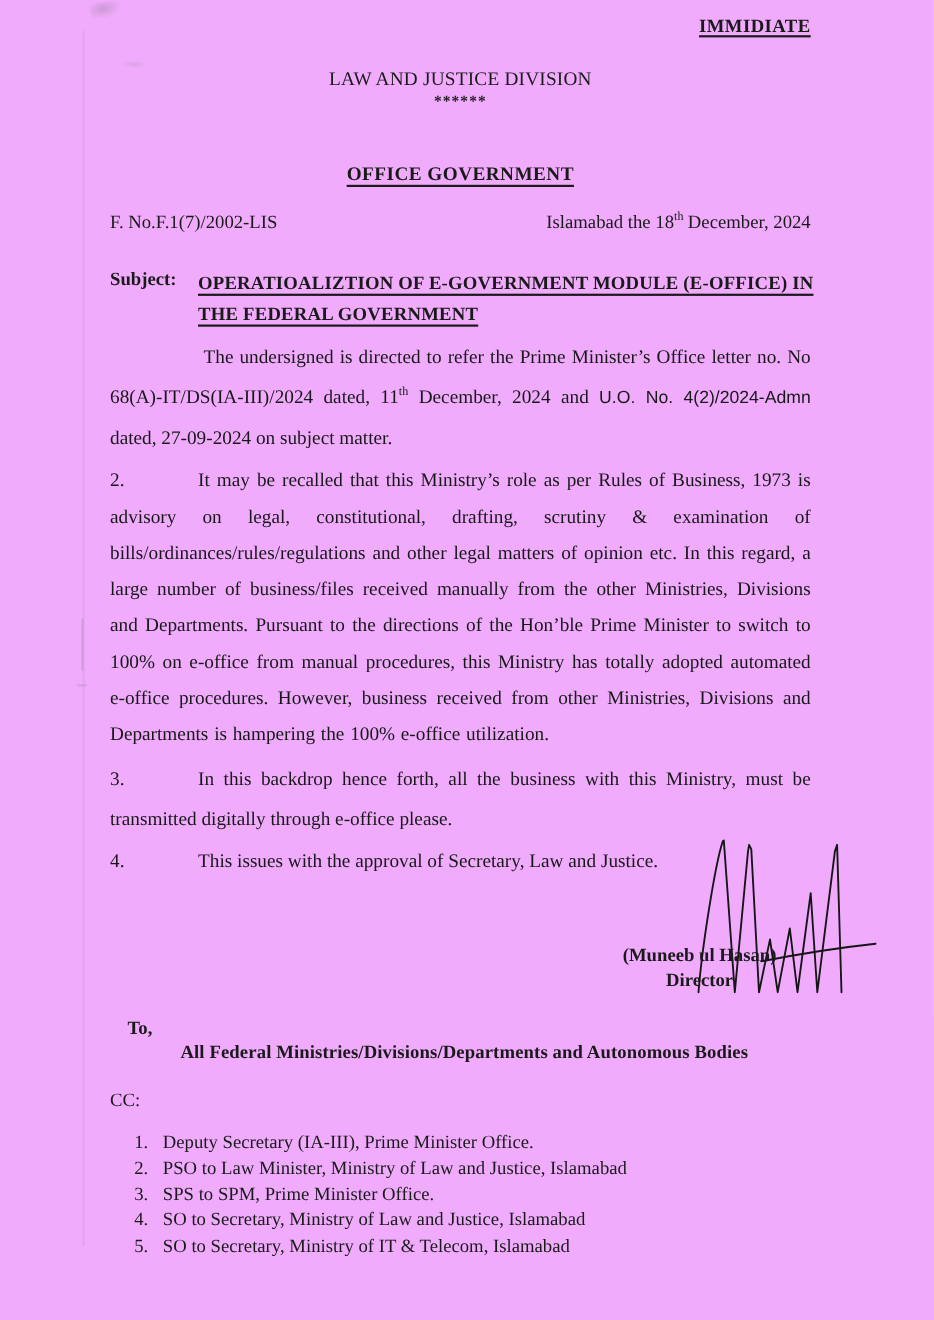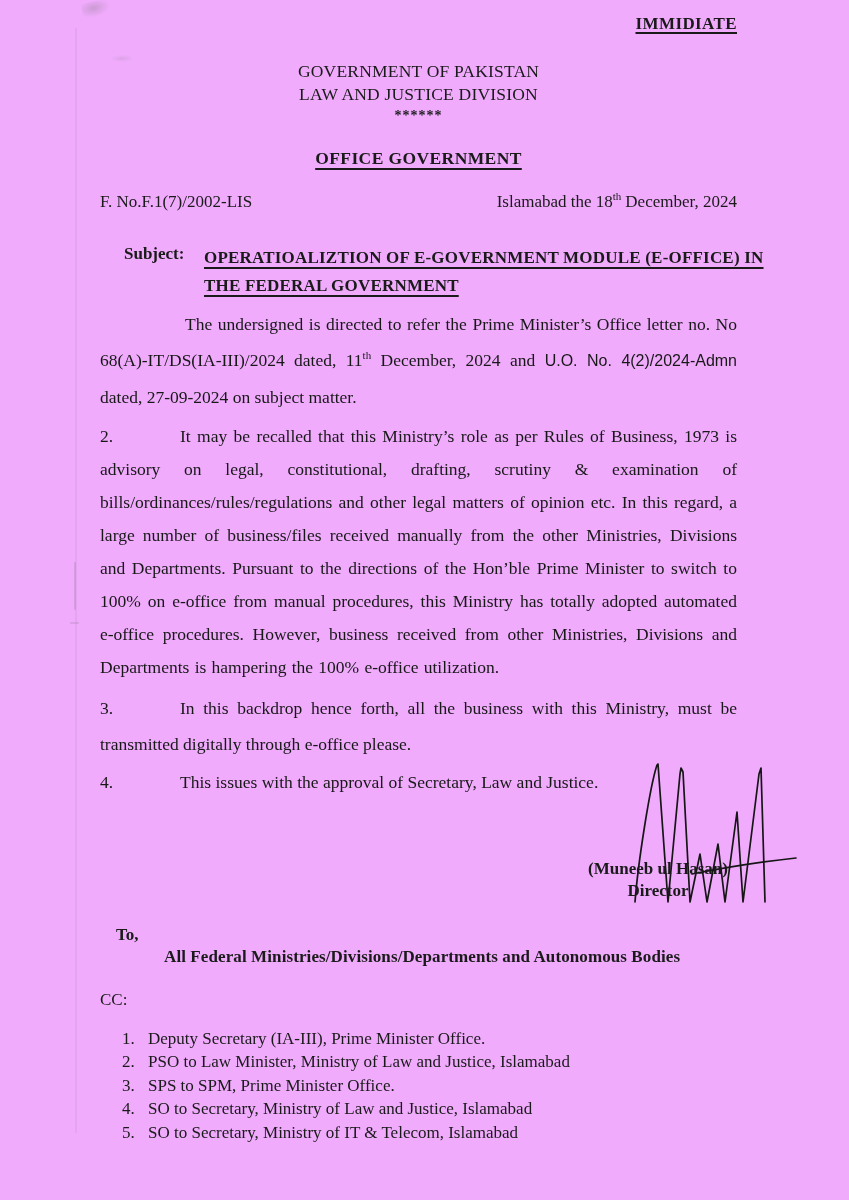--- a/index.html
+++ b/index.html
@@ -47,39 +47,39 @@
   .org .stars { font-size: 14px; font-weight: 700; letter-spacing: 1px; line-height: 16px; margin-top: 2px; }
 
   .doc-title { top: 148px; text-align: center; font-size: 17.5px; font-weight: 600; letter-spacing: 0.4px; }
   .doc-title .ul { text-decoration: underline; text-decoration-thickness: 1.8px; text-underline-offset: 4px; }
 
   .ref-row { top: 192px; display: flex; justify-content: space-between; font-size: 17px; }
   .ref-row sup { font-size: 11px; vertical-align: super; line-height: 0; }
   .datesuffix { margin-left: 4px; }
 
   .subject-row { top: 244px; display: flex; font-size: 17px; font-weight: 700; }
-  .subject-label { flex: 0 0 80px; margin-left: 24px; }
+  .subject-label { flex: 0 0 80px; }
   .subject-text { line-height: 28px; }
   .subject-text .ul2 {
     white-space: nowrap;
     text-decoration: underline; text-decoration-thickness: 1.8px; text-underline-offset: 3.5px;
     letter-spacing: 0.2px;
   }
 
   .p { font-size: 17.5px; text-align: justify; color: #181818; }
   .p sup { font-size: 11px; vertical-align: super; line-height: 0; }
   .p1 { top: 306px; line-height: 36px; text-indent: 85px; }
   .p2 { top: 420px; line-height: 33px; word-spacing: 0.05em; }
   .p3 { top: 690px; line-height: 36px; }
   .p4 { top: 764px; width: 560px; line-height: 36px; }
   .pnum { display: inline-block; width: 80px; text-indent: 0; }
   .sans-seg { font-family: "Liberation Sans", sans-serif; font-size: 16px; }
 
   .sig-svg { position: absolute; left: 628px; top: 758px; width: 170px; height: 152px; }
-  .sig-block { position: absolute; left: 573px; top: 858px; width: 170px; text-align: center;
+  .sig-block { position: absolute; left: 551px; top: 858px; width: 170px; text-align: center;
                font-size: 17px; font-weight: 700; line-height: 22px; }
 
   .to-block { top: 924px; font-size: 17px; font-weight: 700; line-height: 22px; margin-left: 16px; }
   .to-recipient { margin-left: 48px; letter-spacing: 0.1px; }
 
   .cc-block { top: 988px; font-size: 17px; line-height: 23.5px; }
   .cc-label { margin-bottom: 15px; }
   .cc-item { display: flex; }
   .cc-num { flex: 0 0 26px; margin-left: 22px; }
 </style>
@@ -92,21 +92,20 @@
   <div class="scan-vline-dark"></div>
   <div class="scan-dash"></div>
   <div class="scan-smudge"></div>
   <div class="scan-smudge2"></div>
 
   <div class="abs immediate">
     <span class="ul">IMMIDIATE</span>
   </div>
 
   <div class="abs org">
-    <div>GOVERNMENT OF PAKISTAN</div>
     <div>LAW AND JUSTICE DIVISION</div>
     <div class="stars">******</div>
   </div>
 
   <div class="abs doc-title">
     <span class="ul">OFFICE GOVERNMENT</span>
   </div>
 
   <div class="abs ref-row">
     <span>F. No.F.1(7)/2002-LIS</span>

